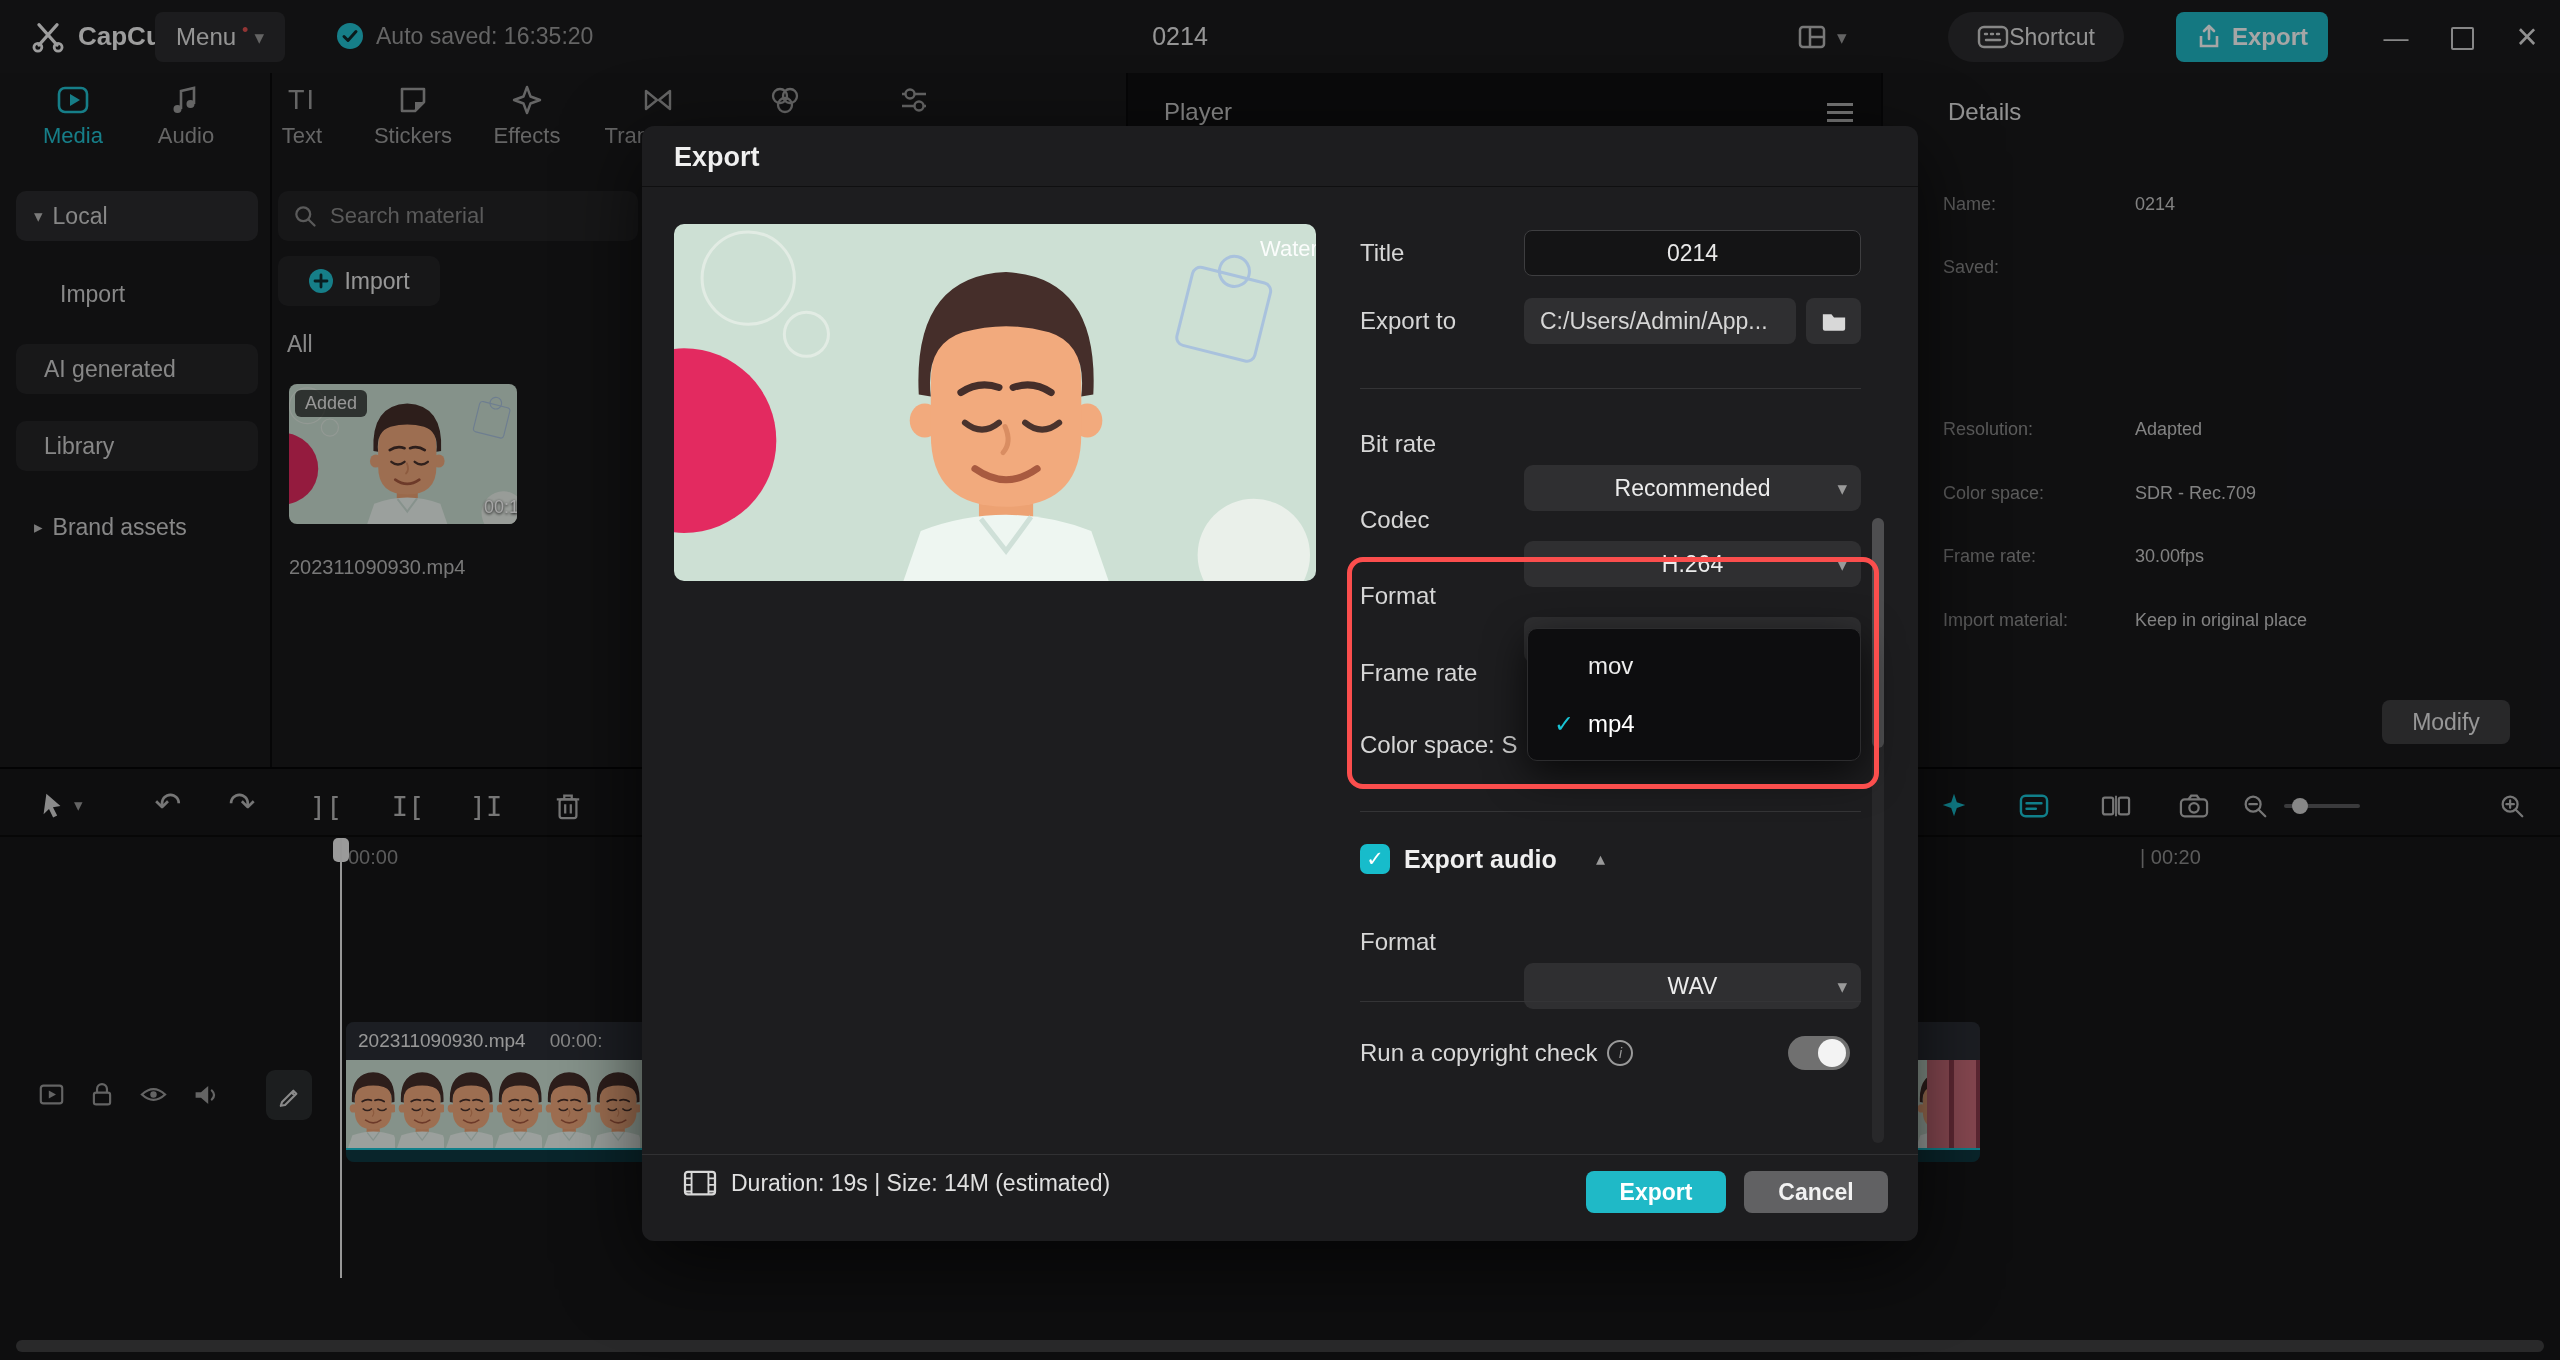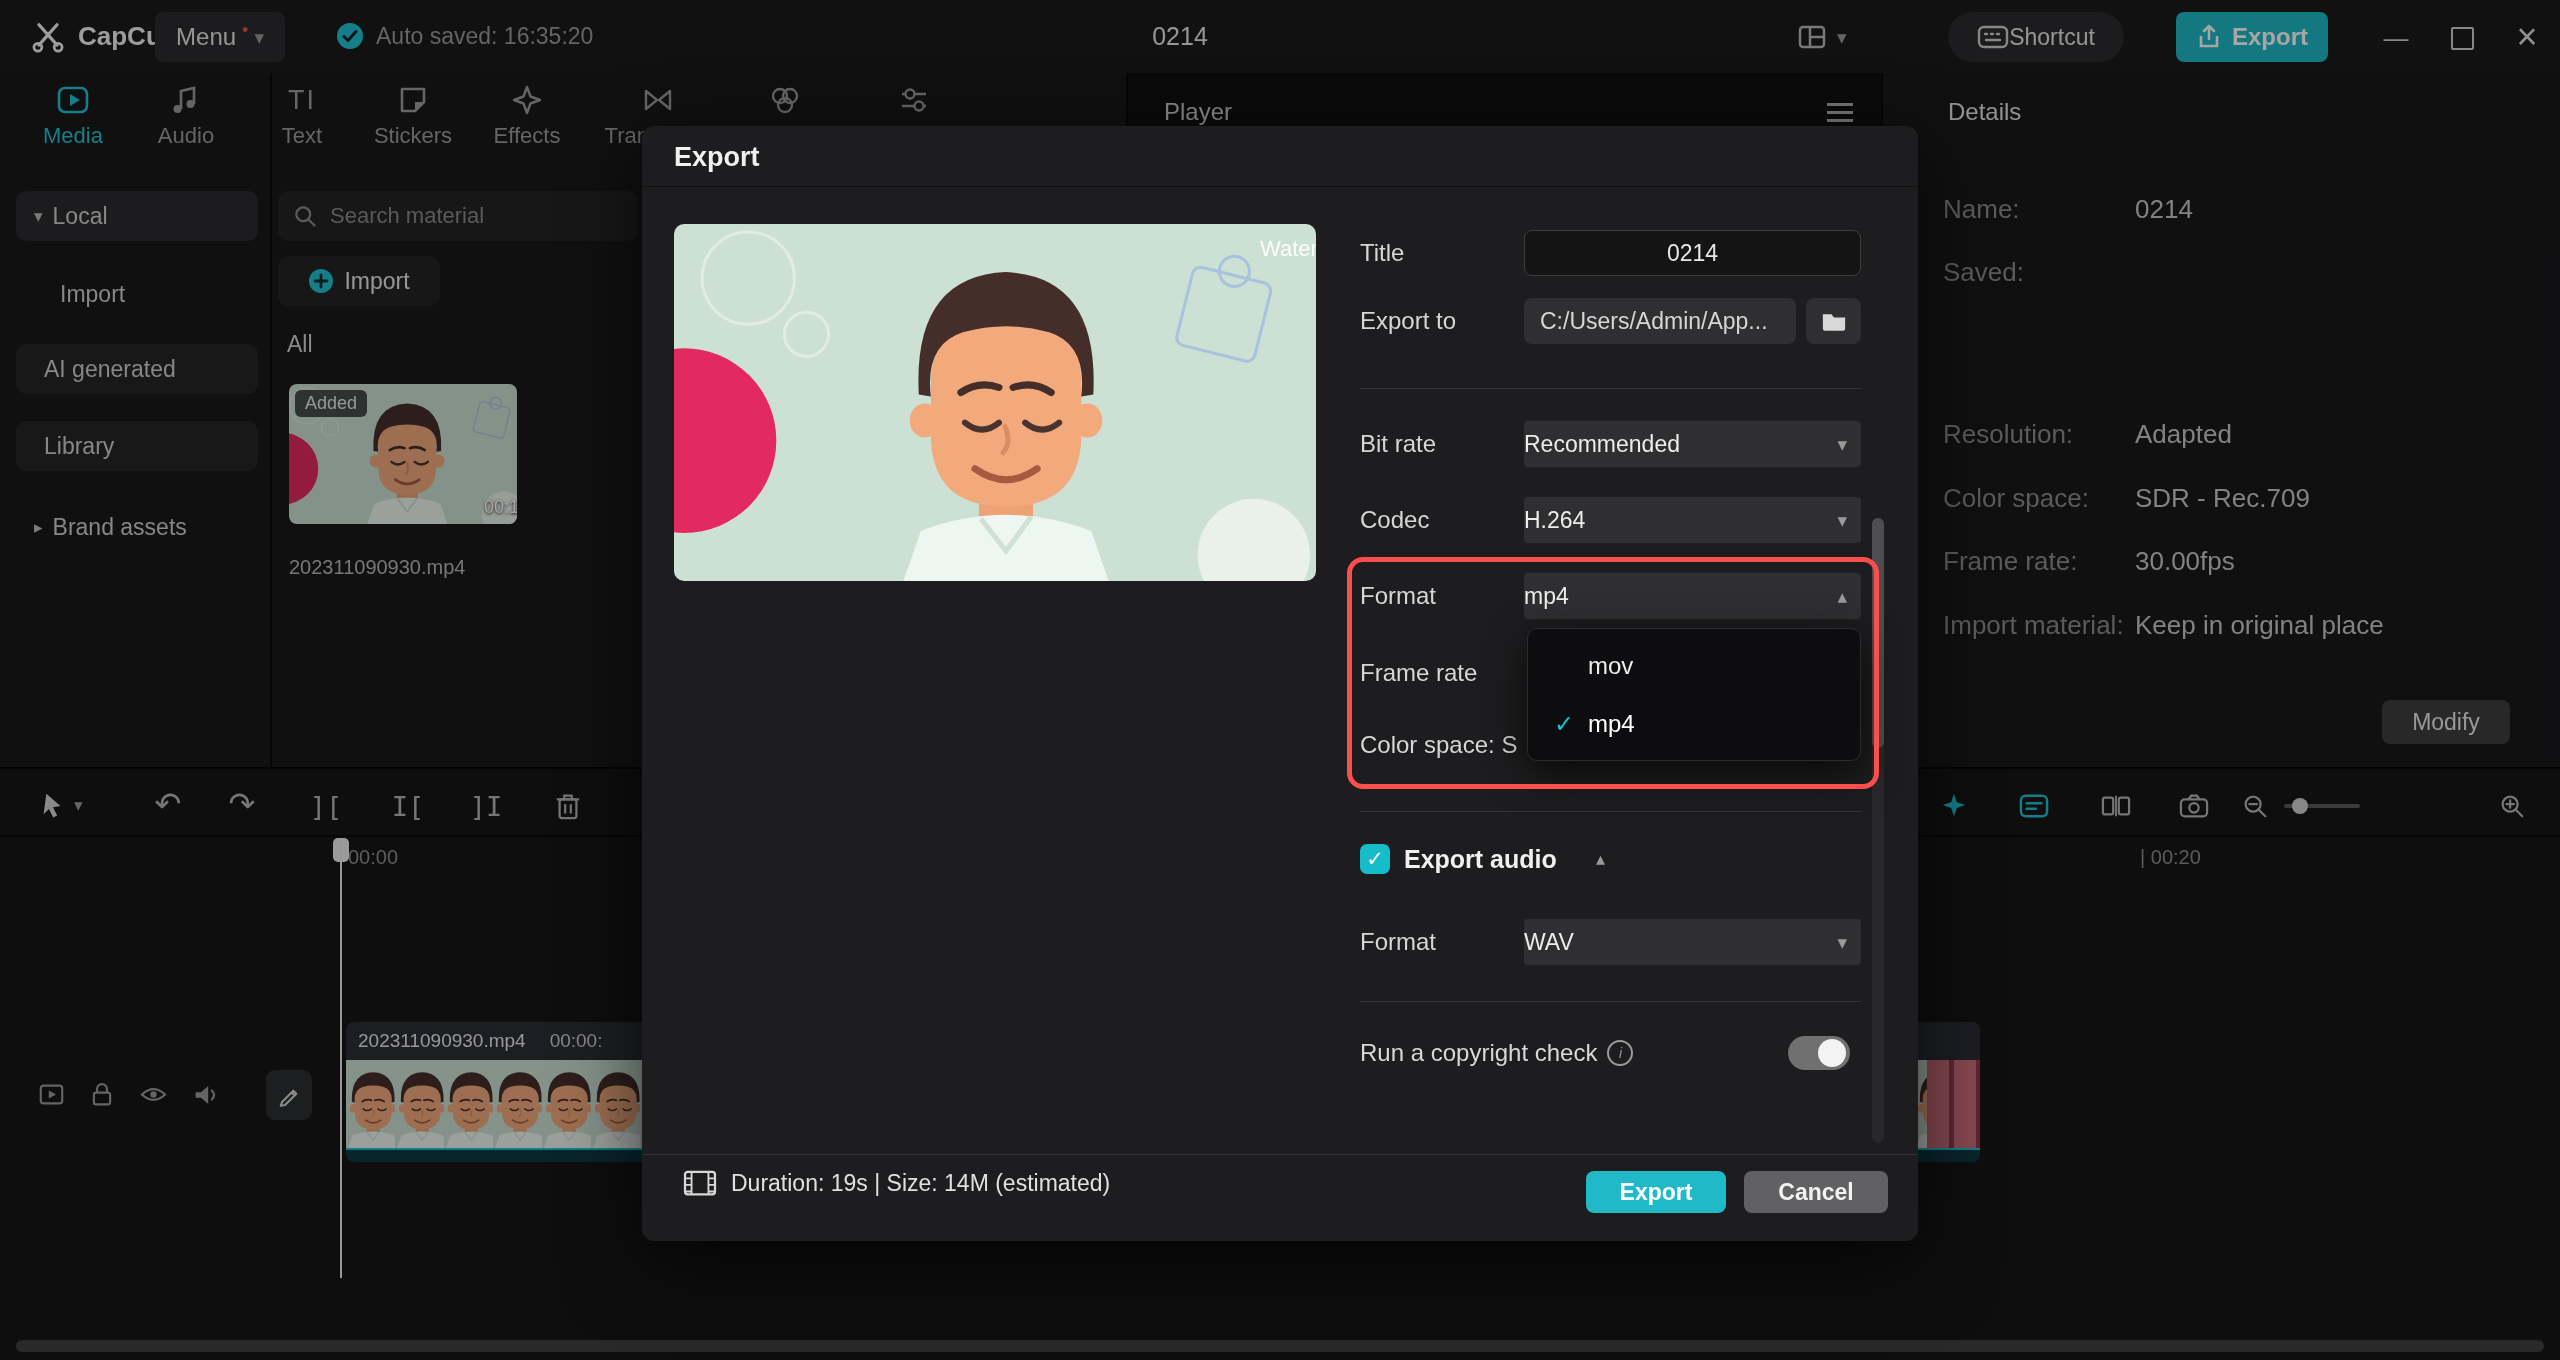--- a/index.html
+++ b/index.html
@@ -20,33 +20,33 @@
   .tab{width:120px;display:flex;flex-direction:column;align-items:center;gap:6px;color:#9c9c9c;font-size:22px;}
   .tab.active{color:#23c2d2;}
   .sideitem{left:16px;width:242px;height:50px;border-radius:10px;color:#cfcfcf;font-size:23px;display:flex;align-items:center;padding:0 0 0 18px;box-sizing:border-box;gap:10px;}
   .sidebg{background:#252527;}
   .search{background:#242426;border-radius:10px;display:flex;align-items:center;gap:10px;padding:0 14px;box-sizing:border-box;}
   .search input{background:transparent;border:none;outline:none;color:#cfcfcf;font-size:22px;width:280px;font-family:inherit;}
   .search input::placeholder{color:#8a8a8a;}
   .thumb{border-radius:8px;overflow:hidden;background:#222;}
   .badge{background:rgba(0,0,0,.65);border-radius:6px;color:#e8e8e8;font-size:18px;padding:3px 10px;}
   
-  .drow{left:1943px;width:600px;display:flex;font-size:26px;line-height:1.35;}
+  .drow{left:1943px;width:600px;display:flex;font-size:18px;line-height:1.35;}
   .dlab{width:192px;color:#8c8c8c;flex:none;}
   .dval{width:408px;color:#c8c8c8;}
   
   .tool{width:44px;height:44px;display:flex;align-items:center;justify-content:center;color:#b5b5b5;}
   .mono{font-family:"DejaVu Sans Mono",monospace;}
   
   .dim{position:absolute;inset:0;background:rgba(0,0,0,.35);z-index:40;}
   .dlg{position:absolute;left:642px;top:126px;width:1276px;height:1115px;background:#1d1d1f;border-radius:12px;
        box-shadow:0 24px 80px rgba(0,0,0,.65);z-index:50;}
   .flabel{position:absolute;color:#d6d6d6;font-size:24px;display:flex;align-items:center;z-index:51;}
   .tinput{position:absolute;background:#141415;border:1px solid #3e3e40;border-radius:8px;color:#e8e8e8;font-size:23px;box-sizing:border-box;z-index:51;}
-  .sel{position:absolute;background:#2f2f31;border-radius:4px;color:#ececec;font-size:23px;display:flex;align-items:center;justify-content:flex-start;z-index:51;}
+  .sel{position:absolute;background:#2f2f31;border-radius:9px;color:#ececec;font-size:23px;display:flex;align-items:center;justify-content:center;z-index:51;margin-top:44px;}
   .sel .chev{position:absolute;right:14px;color:#9a9a9a;font-size:19px;}
   .hr{position:absolute;height:1px;background:#343436;z-index:51;}
   .popup{position:absolute;left:1527px;top:628px;width:334px;height:133px;background:#0d0d0f;border:1px solid #2c2c2e;border-radius:10px;
          box-shadow:0 12px 40px rgba(0,0,0,.7);z-index:60;box-sizing:border-box;padding:8px 0;}
   .popitem{height:58px;display:flex;align-items:center;font-size:24px;color:#ececec;}
   .popitem .ck{width:34px;margin-left:26px;color:#19c3d4;font-size:24px;text-align:left;flex:none;}
   .redbox{position:absolute;left:1347px;top:557px;width:522px;height:222px;border:5px solid #fb4e4d;border-radius:16px;z-index:70;pointer-events:none;}
   .toggle{position:absolute;width:62px;height:34px;border-radius:17px;background:#707070;z-index:51;}
   .knob{position:absolute;top:3px;right:4px;width:28px;height:28px;border-radius:50%;background:#f3f3f3;}
   .infoc{display:inline-flex;align-items:center;justify-content:center;width:22px;height:22px;border:2px solid #9a9a9a;border-radius:50%;

